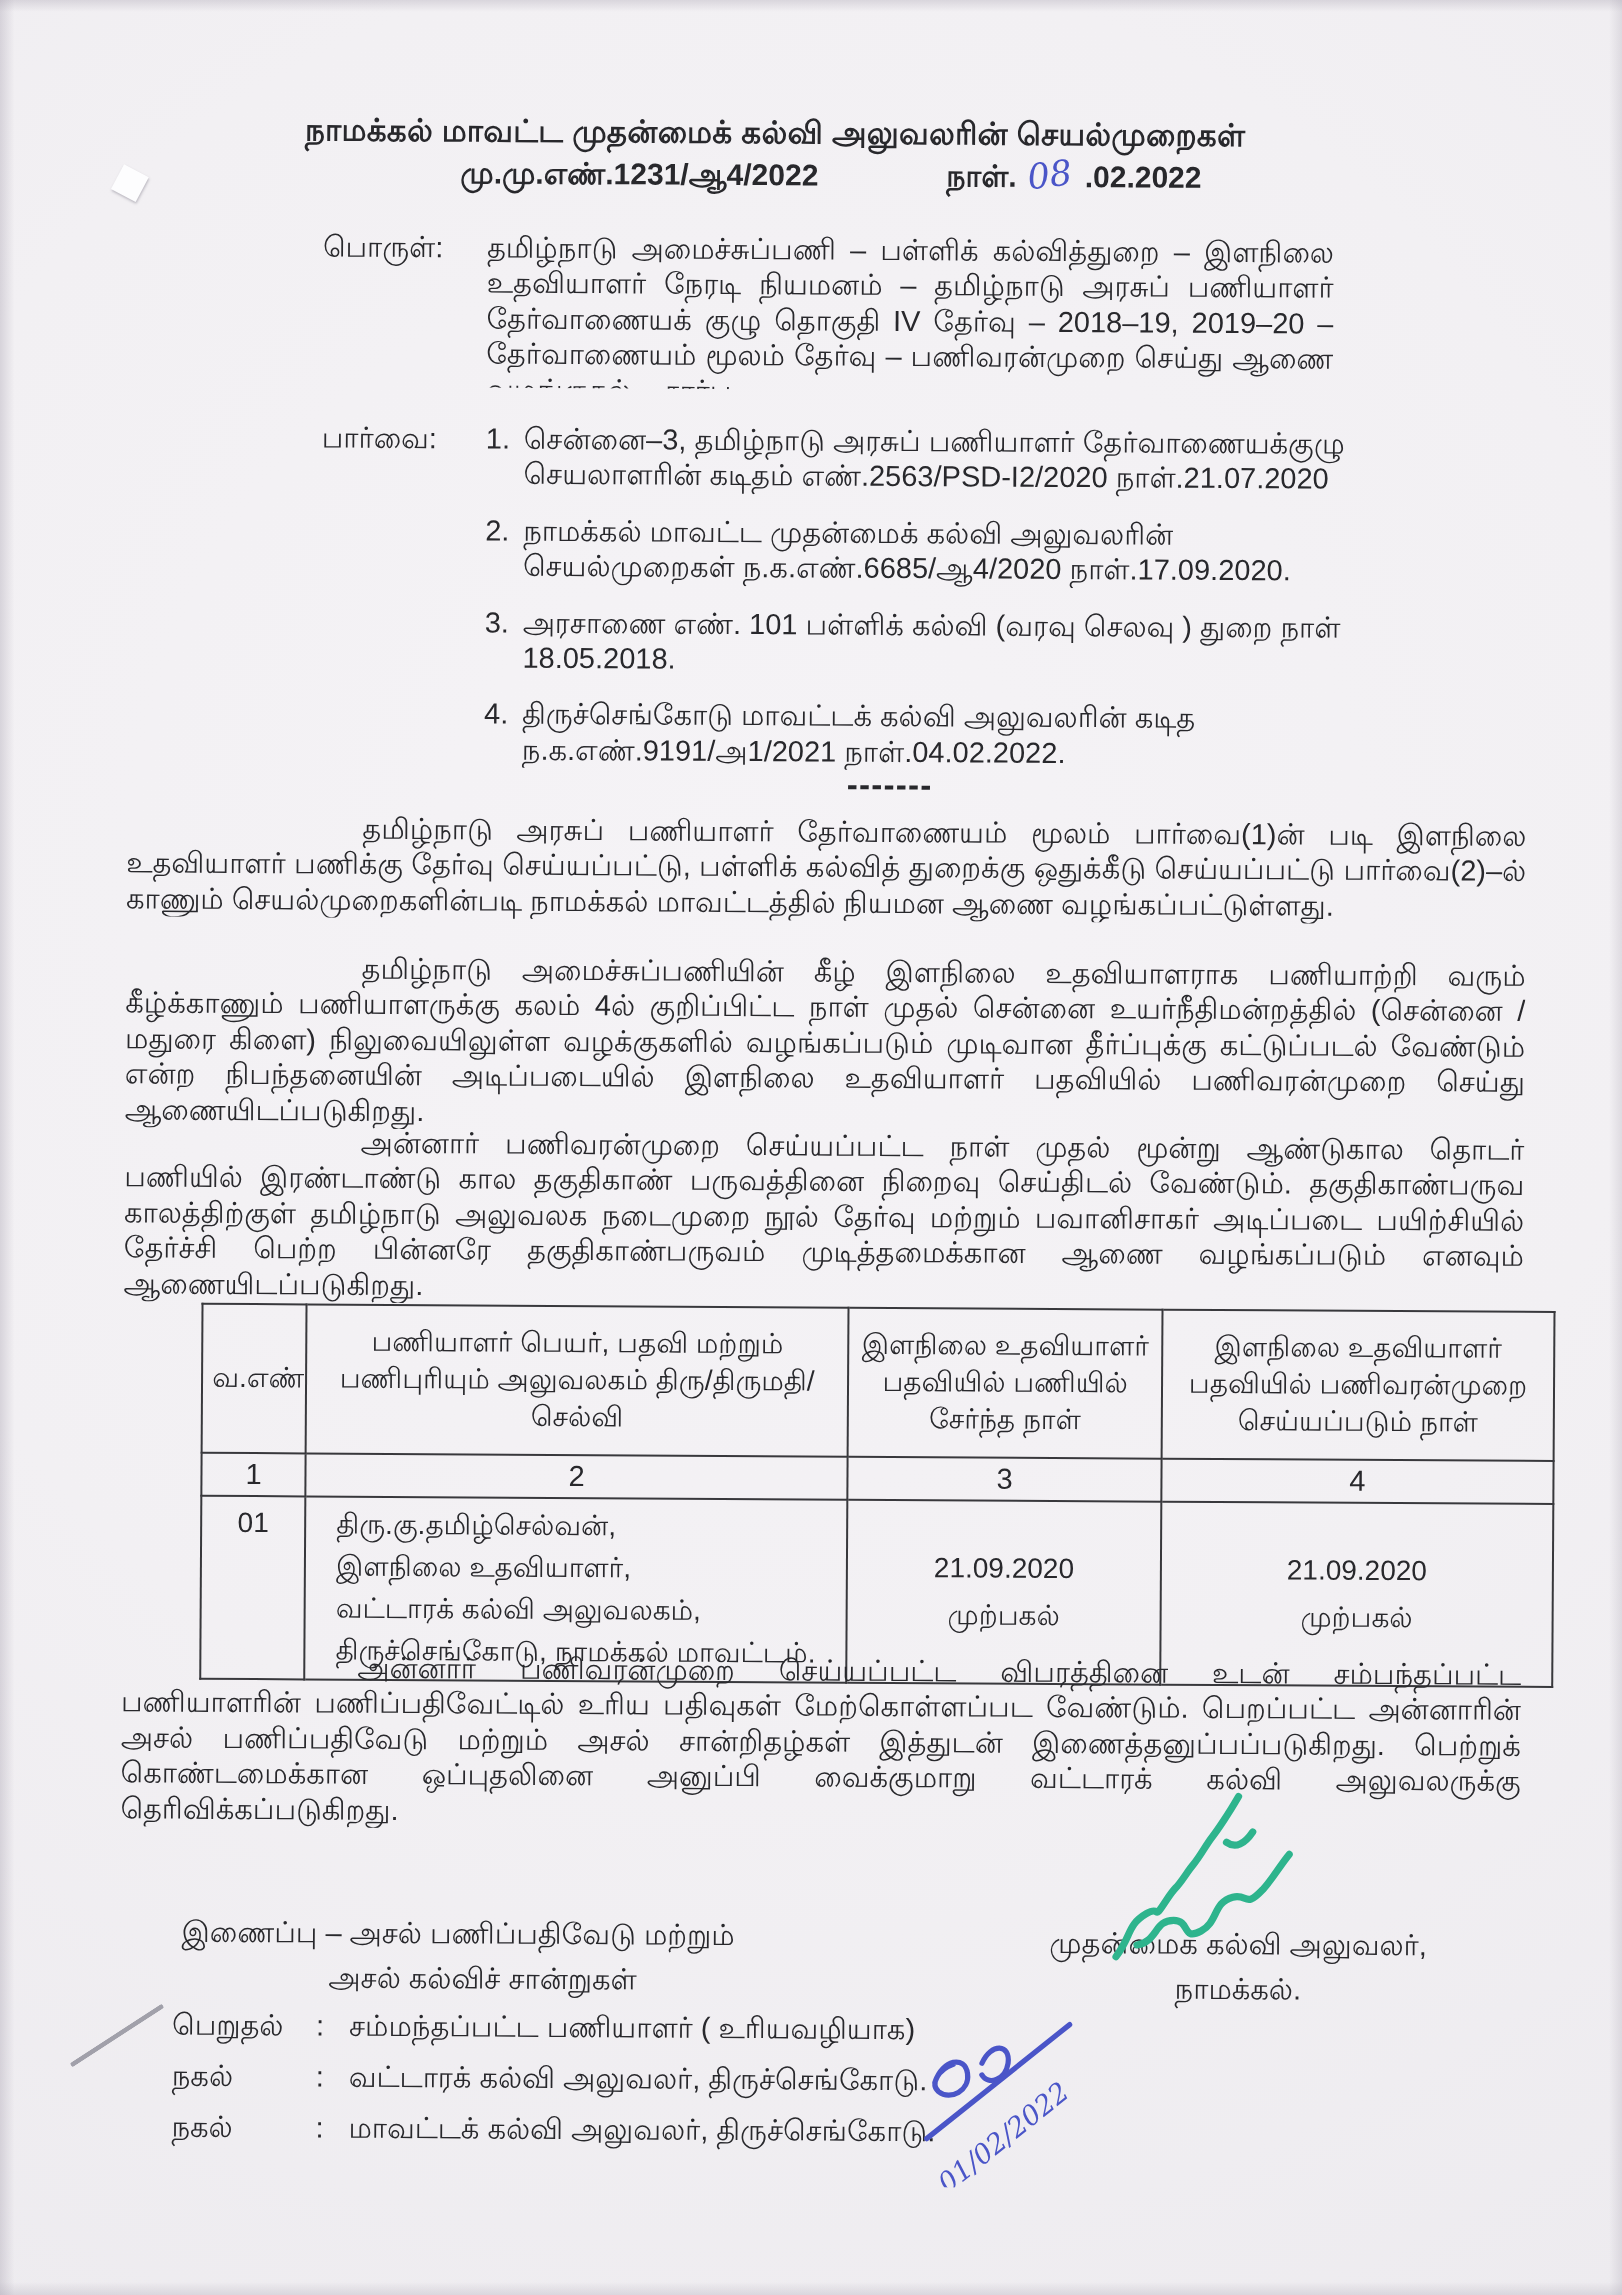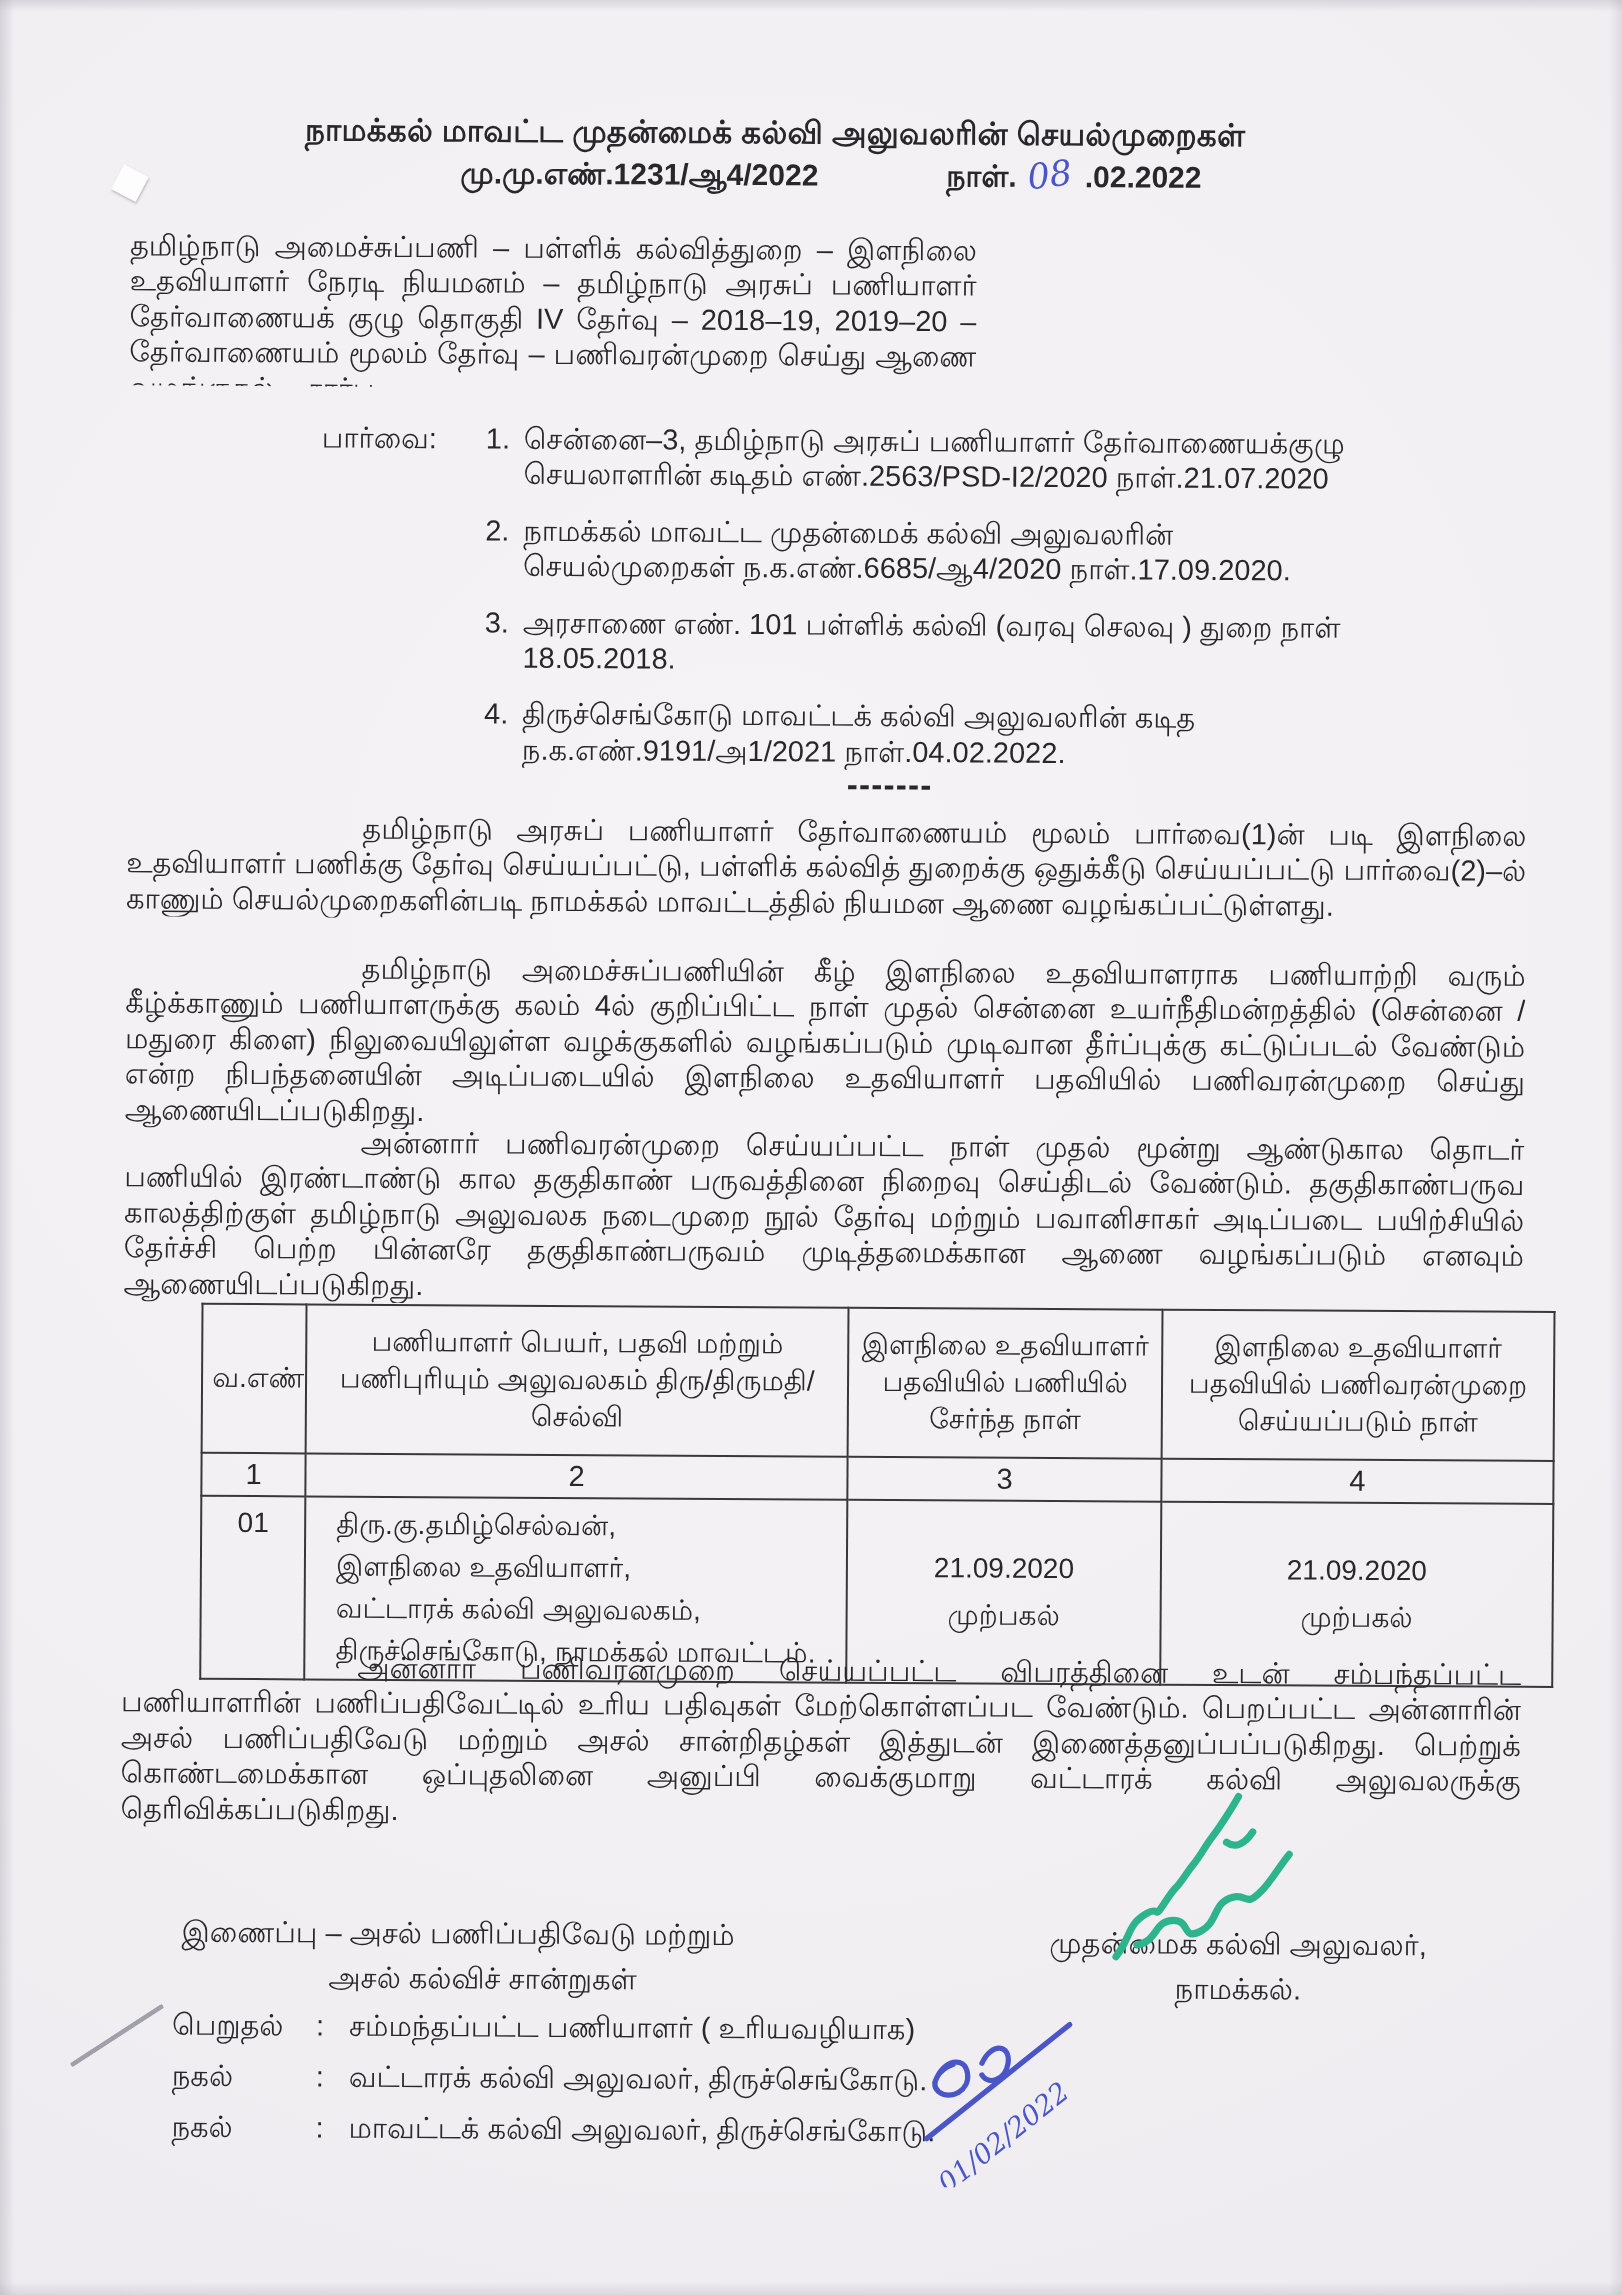--- a/index.html
+++ b/index.html
@@ -87,20 +87,21 @@
         <span class="ref-no">மு.மு.எண்.1231/ஆ4/2022</span>
         <span class="date-part">
           <span>நாள்.</span>
           <span class="hand-day">08</span>
           <span>.02.2022</span>
         </span>
       </div>
     </div>
 
     <div class="sec flex-row" style="top:228px;">
+      <div class="label-col">பொருள்:</div>
       <div class="subject-text">தமிழ்நாடு அமைச்சுப்பணி – பள்ளிக் கல்வித்துறை – இளநிலை உதவியாளர் நேரடி நியமனம் – தமிழ்நாடு அரசுப் பணியாளர் தேர்வாணையக் குழு தொகுதி IV தேர்வு – 2018–19, 2019–20 – தேர்வாணையம் மூலம் தேர்வு – பணிவரன்முறை செய்து ஆணை வழங்குதல் – சார்பு.</div>
     </div>
 
     <div class="sec flex-row" style="top:419px;">
       <div class="label-col">பார்வை:</div>
       <div class="ref-items">
         <div class="ref-item">
           <span class="ref-num">1.</span>
           <span class="ref-text">சென்னை–3, தமிழ்நாடு அரசுப் பணியாளர் தேர்வாணையக்குழு செயலாளரின் கடிதம் எண்.2563/PSD-I2/2020 நாள்.21.07.2020</span>
         </div>

